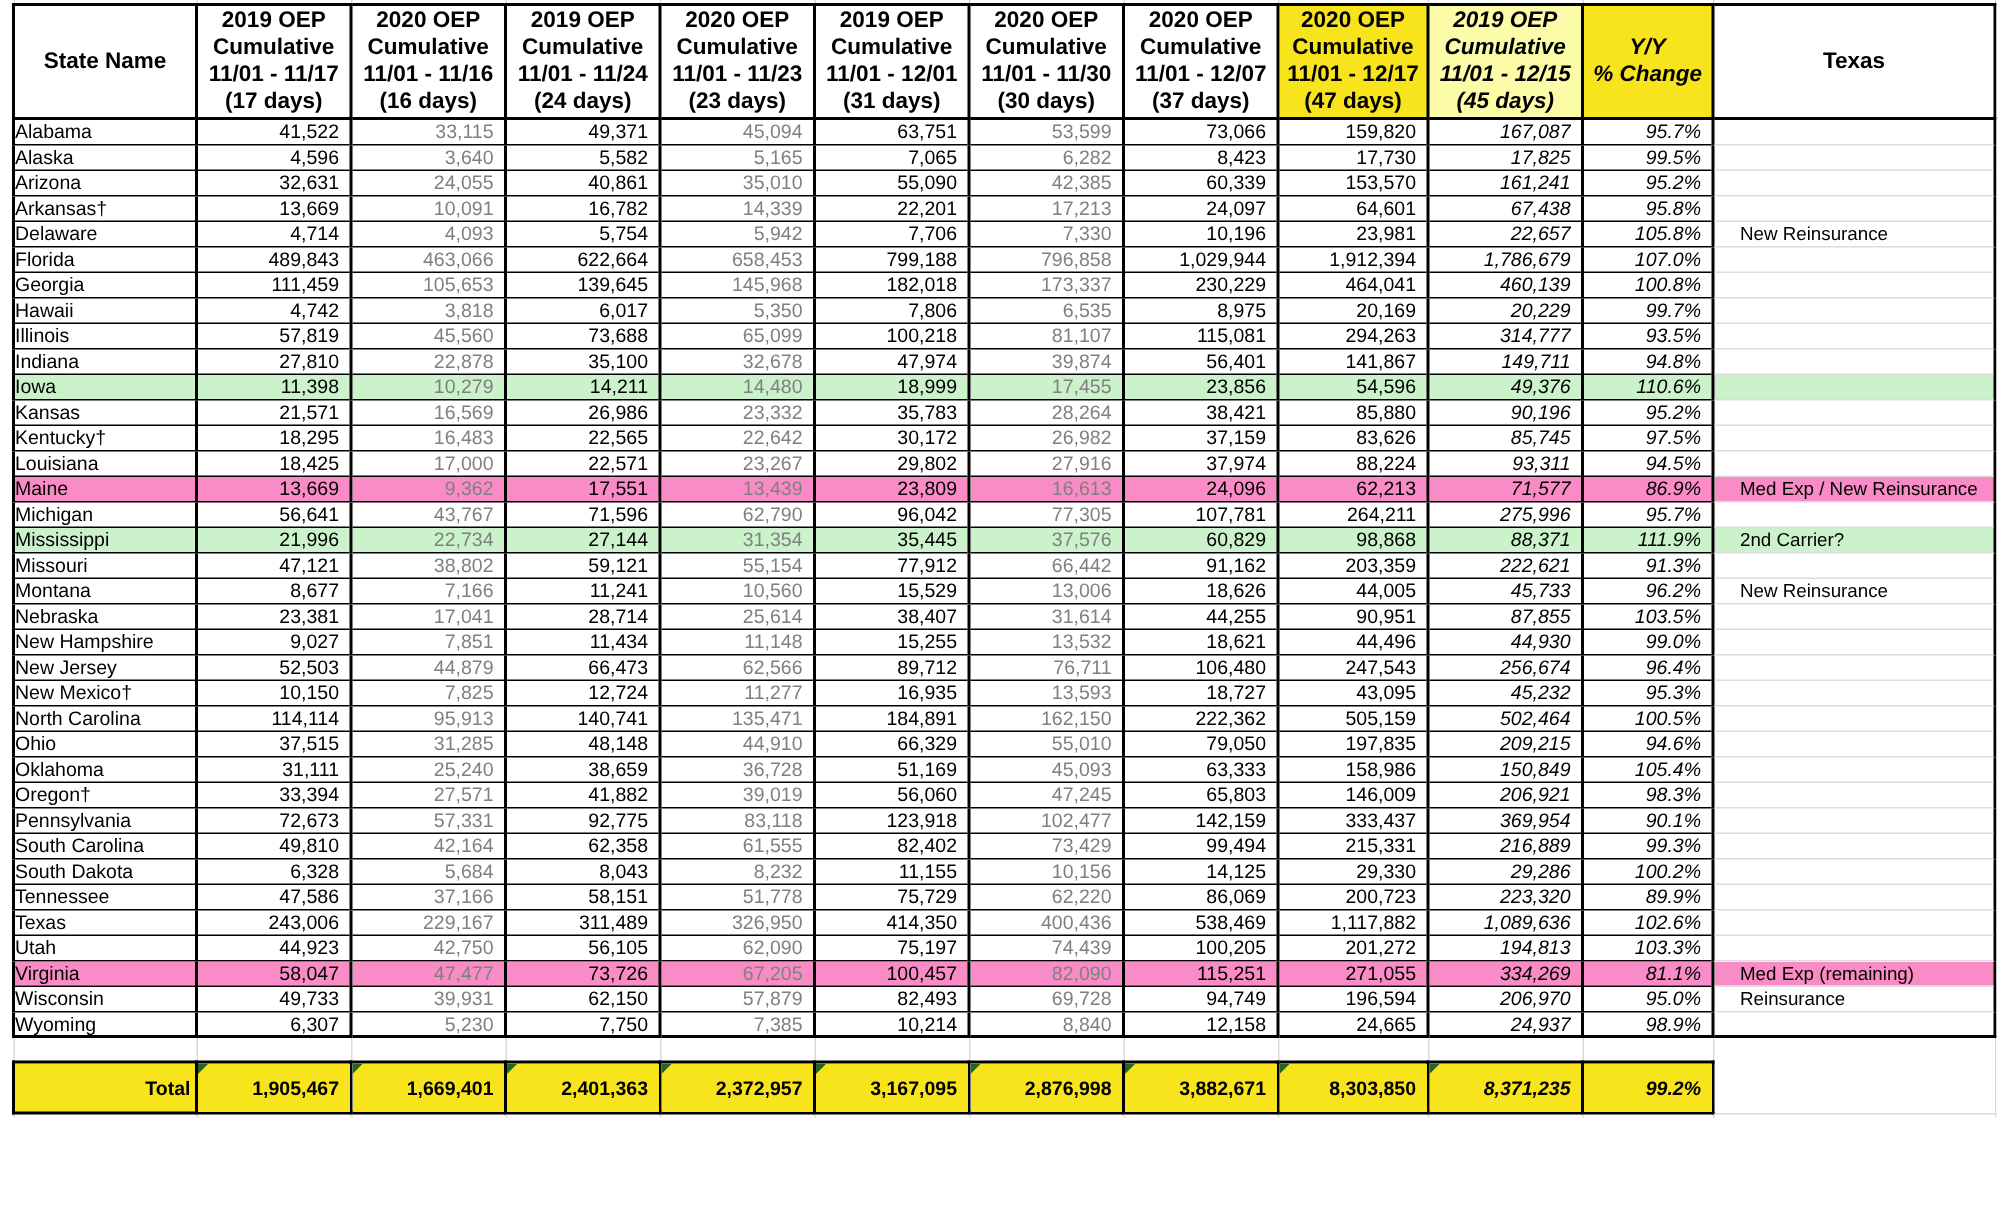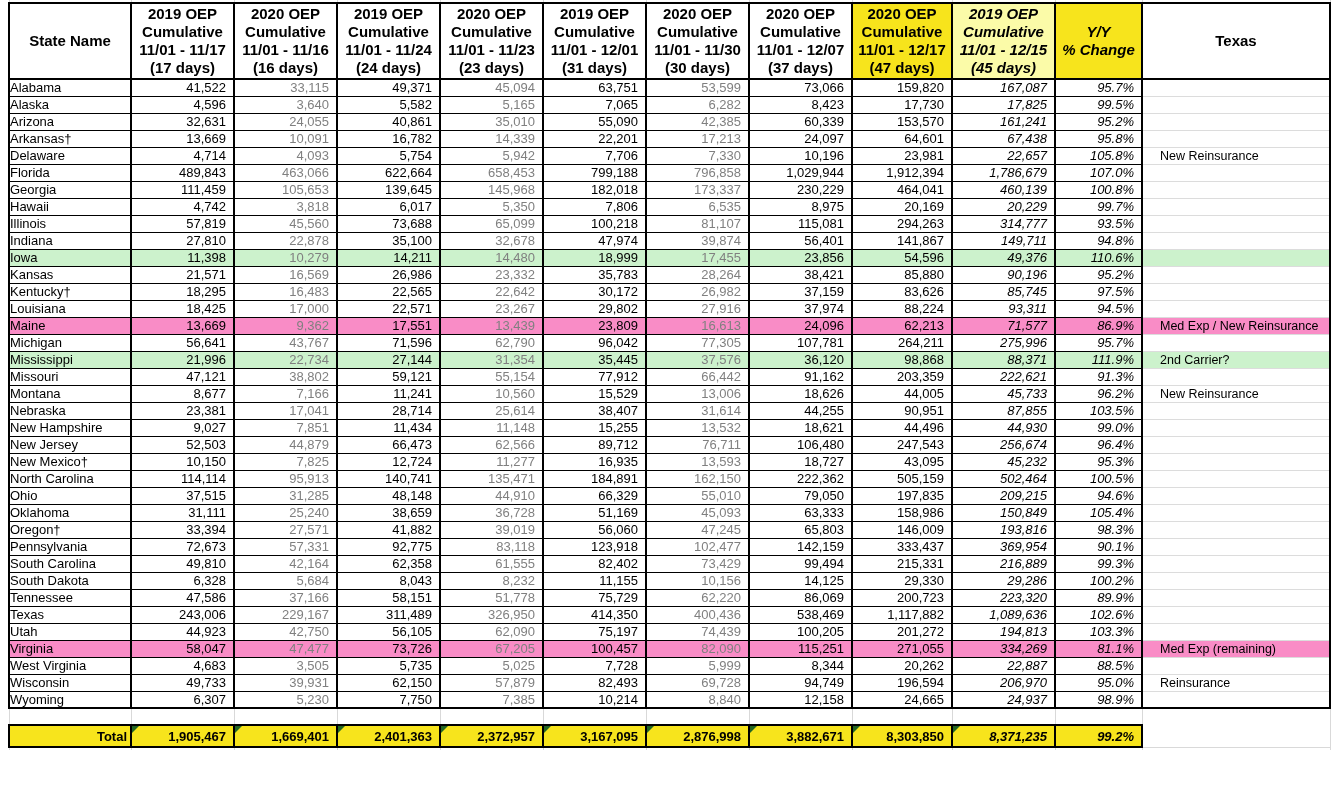--- a/index.html
+++ b/index.html
@@ -16,21 +16,21 @@
   td.state{border-left:2px solid #000;border-bottom:1px solid #000;text-align:left;padding-right:3px;}
   td.v{border-left:2px solid #000;border-bottom:1px solid #000;text-align:right;padding-right:7px;}
   td.note{border-left:2px solid #000;border-right:2px solid #000;border-bottom:1px solid #dcdcdc;
     text-align:left;padding-left:17px;font-size:12.5px;}
   td.g{color:var(--muted);}
   td.it{font-style:italic;}
   tr.green td{background:var(--green);}
   tr.pink td{background:var(--pink);margin-top:15px;}
   tr.lastrow td{border-bottom:2px solid #000;}
   tr.gap td{height:17px;border-left:1px solid #d9d9d9;border-right:1px solid #d9d9d9;background:#fff;}
-  tr.total td{border:2px solid #000;background:var(--yellow);font-weight:bold;height:22px;}
+  tr.total td{border:2px solid #000;background:var(--yellow);font-weight:bold;height:34px;}
   tr.total td.label{text-align:right;padding-right:3px;}
   tr.total td.v{position:relative;}
   tr.total td.tnote{border:none;background:#fff;border-right:1px solid #d9d9d9;border-bottom:1px solid #d9d9d9;}
   .tri{position:absolute;left:0;top:0;width:0;height:0;
     border-top:7px solid var(--flag);border-right:7px solid transparent;}
 </style>
 </head>
 <body>
 
 <table>
@@ -332,21 +332,21 @@
         <td class="note"></td>
       </tr>
       <tr class="green">
         <td class="state">Mississippi</td>
         <td class="v">21,996</td>
         <td class="v g">22,734</td>
         <td class="v">27,144</td>
         <td class="v g">31,354</td>
         <td class="v">35,445</td>
         <td class="v g">37,576</td>
-        <td class="v">36,120</td>
+        <td class="v">60,829</td>
         <td class="v">98,868</td>
         <td class="v it">88,371</td>
         <td class="v yy it">111.9%</td>
         <td class="note">2nd Carrier?</td>
       </tr>
       <tr>
         <td class="state">Missouri</td>
         <td class="v">47,121</td>
         <td class="v g">38,802</td>
         <td class="v">59,121</td>
@@ -474,21 +474,21 @@
       <tr>
         <td class="state">Oregon†</td>
         <td class="v">33,394</td>
         <td class="v g">27,571</td>
         <td class="v">41,882</td>
         <td class="v g">39,019</td>
         <td class="v">56,060</td>
         <td class="v g">47,245</td>
         <td class="v">65,803</td>
         <td class="v">146,009</td>
-        <td class="v it">193,816</td>
+        <td class="v it">206,921</td>
         <td class="v yy it">98.3%</td>
         <td class="note"></td>
       </tr>
       <tr>
         <td class="state">Pennsylvania</td>
         <td class="v">72,673</td>
         <td class="v g">57,331</td>
         <td class="v">92,775</td>
         <td class="v g">83,118</td>
         <td class="v">123,918</td>
@@ -577,34 +577,20 @@
         <td class="v g">67,205</td>
         <td class="v">100,457</td>
         <td class="v g">82,090</td>
         <td class="v">115,251</td>
         <td class="v">271,055</td>
         <td class="v it">334,269</td>
         <td class="v yy it">81.1%</td>
         <td class="note">Med Exp (remaining)</td>
       </tr>
       <tr>
-        <td class="state">West Virginia</td>
-        <td class="v">4,683</td>
-        <td class="v g">3,505</td>
-        <td class="v">5,735</td>
-        <td class="v g">5,025</td>
-        <td class="v">7,728</td>
-        <td class="v g">5,999</td>
-        <td class="v">8,344</td>
-        <td class="v">20,262</td>
-        <td class="v it">22,887</td>
-        <td class="v yy it">88.5%</td>
-        <td class="note"></td>
-      </tr>
-      <tr>
         <td class="state">Wisconsin</td>
         <td class="v">49,733</td>
         <td class="v g">39,931</td>
         <td class="v">62,150</td>
         <td class="v g">57,879</td>
         <td class="v">82,493</td>
         <td class="v g">69,728</td>
         <td class="v">94,749</td>
         <td class="v">196,594</td>
         <td class="v it">206,970</td>

